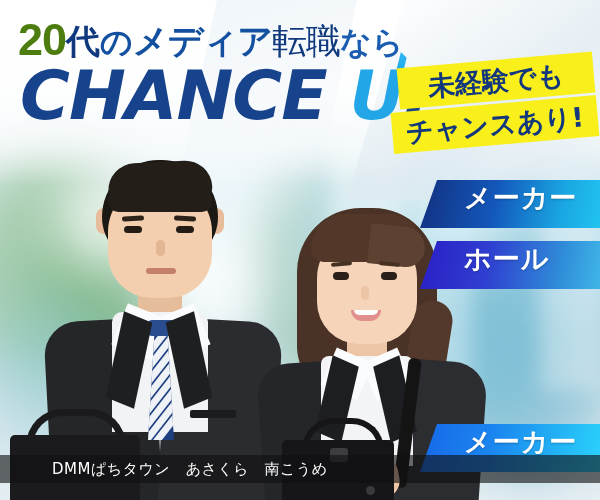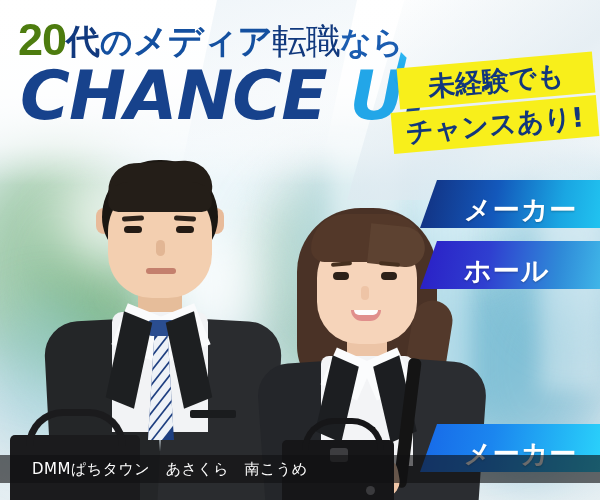--- a/index.html
+++ b/index.html
@@ -155,21 +155,21 @@
     display:flex;align-items:center;justify-content:center;
   }
   .badge1{left:398px;top:60px;width:196px;height:41px;font-size:27px;transform:rotate(-5deg);}
   .badge2{left:392px;top:104px;width:206px;height:41px;font-size:27px;transform:rotate(-5deg);}
 
   
   .cats{position:absolute;left:0;top:0;width:600px;height:500px;}
   .cat{
     position:absolute;right:0;width:180px;height:48px;
     clip-path:polygon(17px 0,100% 0,100% 100%,0 100%);
-    display:flex;align-items:flex-end;
+    display:flex;align-items:flex-start;
     box-sizing:border-box;padding-left:44px;
   }
   .cat span{
     font-family:"DejaVu Sans","Liberation Sans",sans-serif;
     font-weight:bold;font-size:27px;color:#ffffff;
     letter-spacing:1px;white-space:nowrap;
     text-shadow:0 1px 2px rgba(0,0,0,.25);
   }
   .cat0{top:180px;background:linear-gradient(100deg,#12307f 0%,#1358bb 42%,#1aa6e2 78%,#21c3f0 100%);}
   .cat1{top:241px;background:linear-gradient(100deg,#2a1ec6 0%,#2f3fd0 38%,#2f8ad8 76%,#3fb6e8 100%);}
@@ -178,21 +178,21 @@
   .cat4{top:424px;background:linear-gradient(100deg,#1768e8 0%,#1b86ef 40%,#23b4f5 76%,#2ad2fb 100%);}
 
   
   .credit{
     position:absolute;left:0;top:455px;width:600px;height:28px;
     background:rgba(16,16,18,.62);
     display:flex;align-items:center;
   }
   .credit span{
     font-family:"DejaVu Sans","Liberation Sans",sans-serif;
-    font-size:15px;color:#ffffff;padding-left:32px;white-space:nowrap;
+    font-size:15px;color:#ffffff;padding-left:52px;white-space:nowrap;
     letter-spacing:.5px;
   }
 </style>
 </head>
 <body>
 
 <div id="banner">
 
   <div class="bg-layer">
     <div class="bg-base"></div>

